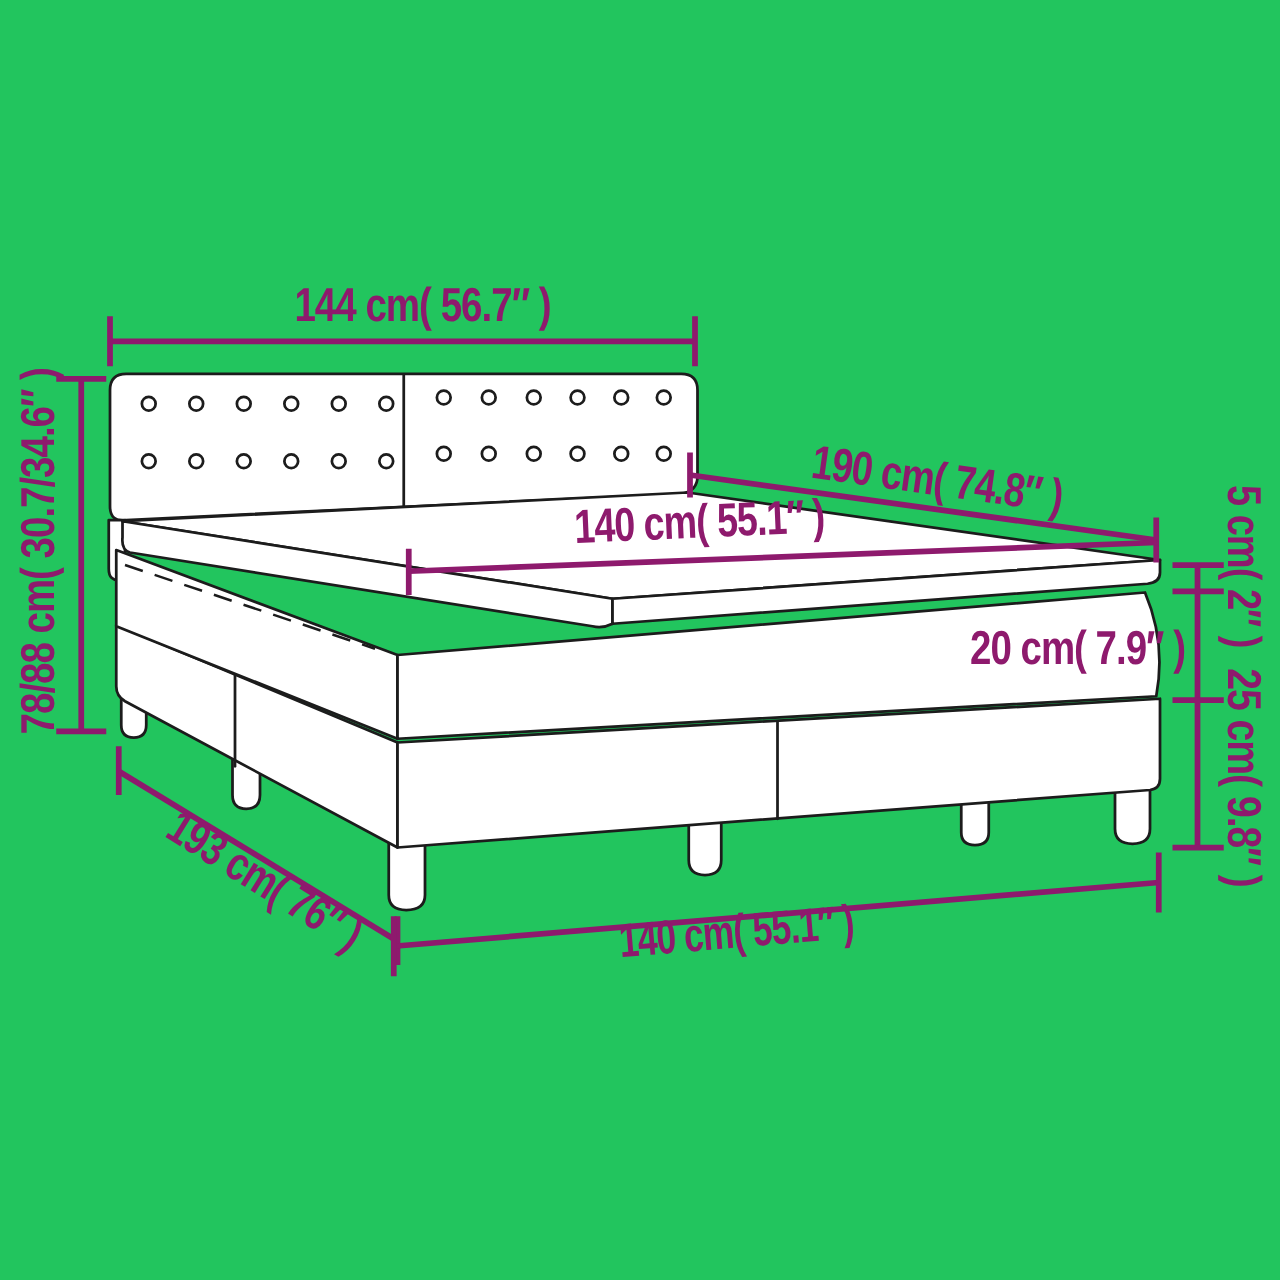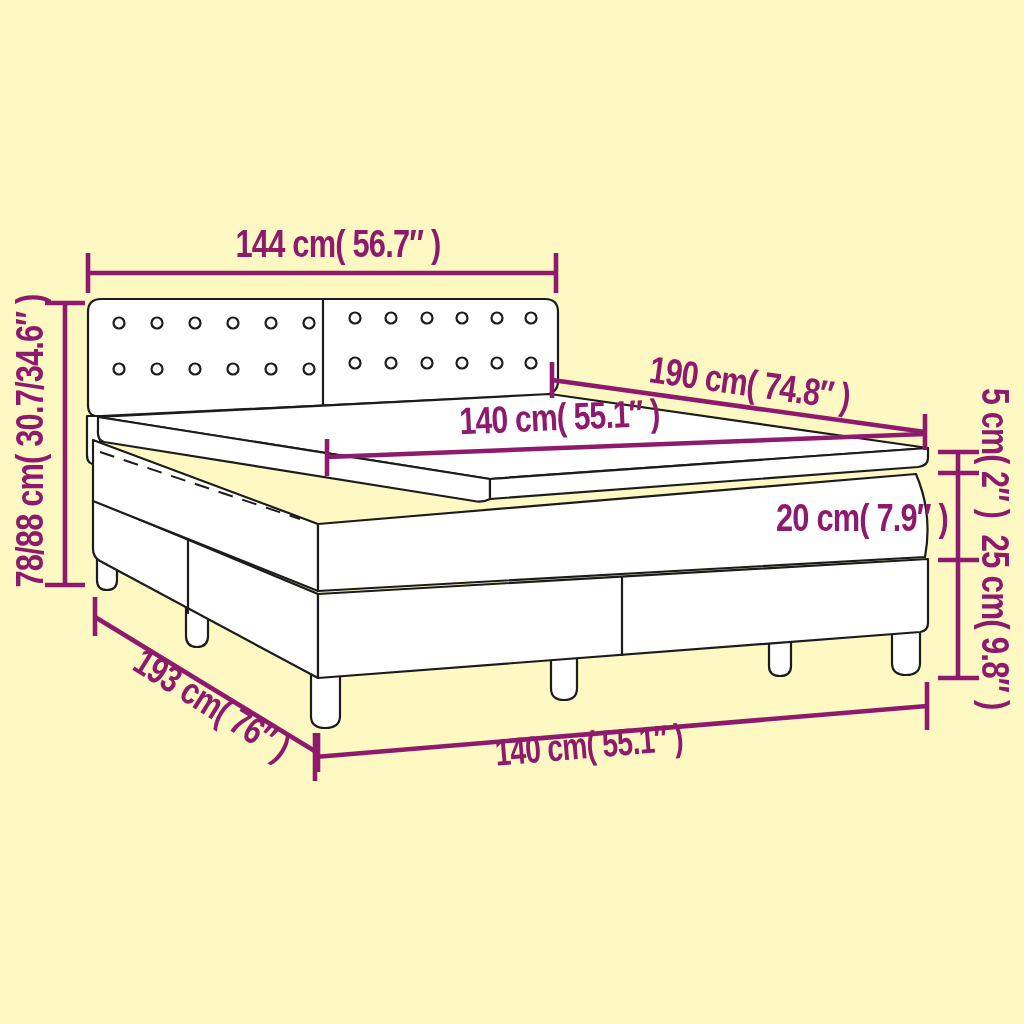--- a/index.html
+++ b/index.html
@@ -1,16 +1,16 @@
 <!DOCTYPE html>
 <html><head>
 <meta charset="utf-8">
 <style>
   html,body{margin:0;padding:0;background:#ffffff;}
-  .stage{width:1024px;height:1024px;position:relative;background:#fef9c3;overflow:hidden;}
+  .stage{width:1024px;height:1024px;position:relative;background:#22c55e;overflow:hidden;}
   svg{display:block;}
   .bed-line{fill:none;stroke:#1c1c1c;stroke-width:2.2;stroke-linejoin:round;stroke-linecap:round;}
   .bed-fill{fill:#ffffff;stroke:#1c1c1c;stroke-width:2.2;stroke-linejoin:round;stroke-linecap:round;}
   .welt{fill:none;stroke:#1c1c1c;stroke-width:2;stroke-dasharray:15 10;}
   .dim{stroke:#8e1a6d;stroke-width:4.6;stroke-linecap:butt;fill:none;}
   .dim-text{fill:#8e1a6d;font-family:"Liberation Sans","DejaVu Sans",sans-serif;
             font-weight:bold;font-size:38px;letter-spacing:-1px;}
 </style>
 </head>
 <body>

